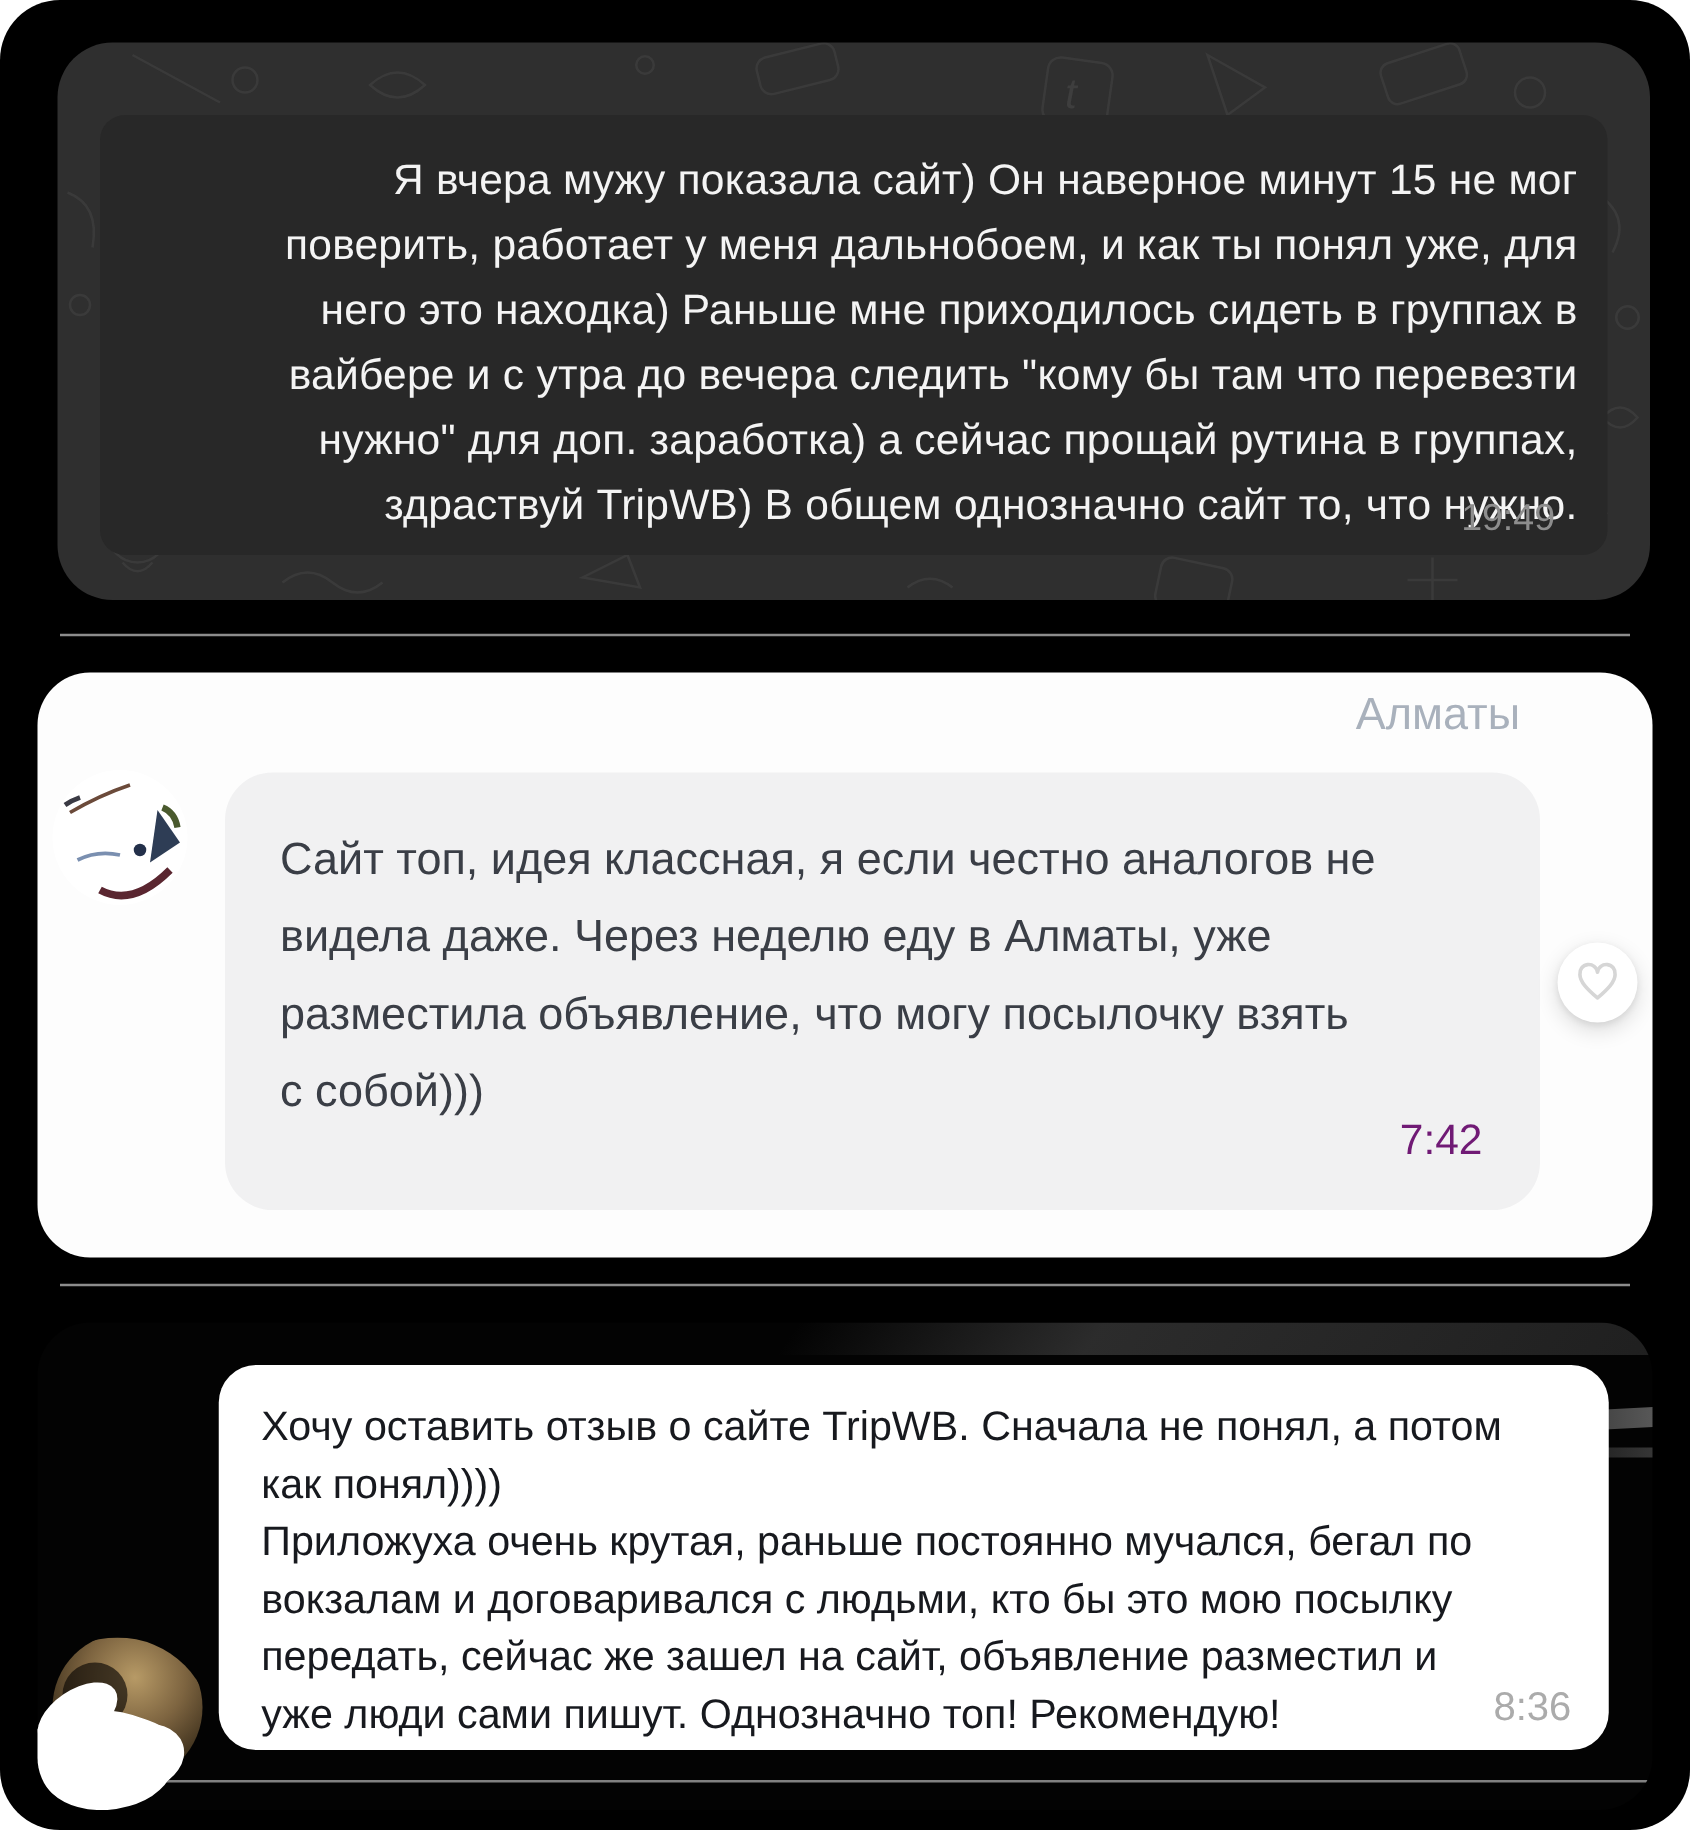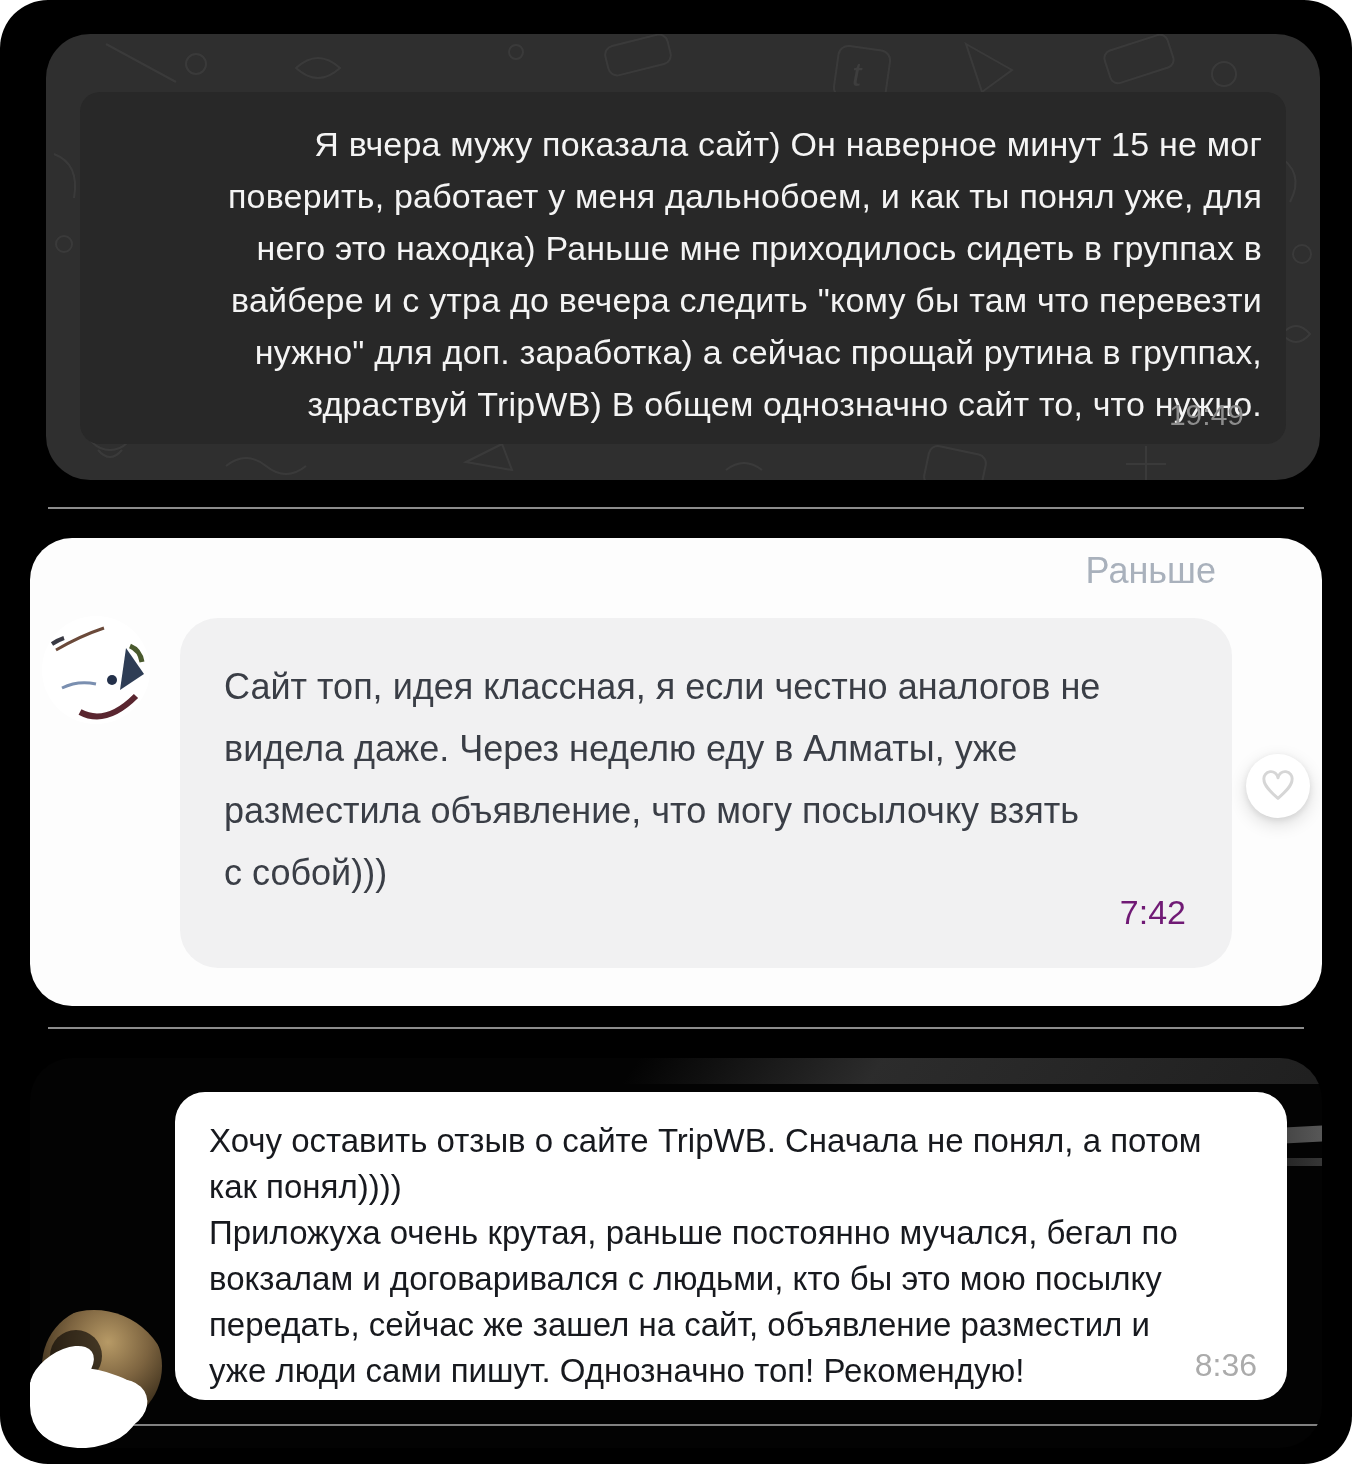--- a/index.html
+++ b/index.html
@@ -155,21 +155,21 @@
 вайбере и с утра до вечера следить "кому бы там что перевезти
 нужно" для доп. заработка) а сейчас прощай рутина в группах,
 здраствуй TripWB) В общем однозначно сайт то, что нужно.</p>
       <span class="time-dark">19:49</span>
     </div>
   </section>
 
   <div class="divider div1"></div>
 
   <section class="card-mid">
-    <div class="date-header">Раньше</div>
+    <div class="date-header">Алматы</div>
 
     <div class="avatar-sketch">
       <svg viewBox="0 0 108 108" width="108" height="108">
         <circle cx="54" cy="54" r="54" fill="#ffffff"></circle>
         <path d="M14 34 Q38 20 62 12" stroke="#6b4a3a" stroke-width="3" fill="none"></path>
         <path d="M10 28 q6 -4 12 -6" stroke="#3a3a44" stroke-width="4" fill="none"></path>
         <path d="M84 32 L102 58 L78 74 Z" fill="#2e3d55"></path>
         <path d="M88 30 q10 4 12 16" stroke="#4a5a2e" stroke-width="5" fill="none"></path>
         <path d="M38 96 Q64 110 94 80" stroke="#5a2630" stroke-width="6" fill="none"></path>
         <path d="M20 72 q16 -8 34 -4" stroke="#7a8fb0" stroke-width="3" fill="none"></path>

